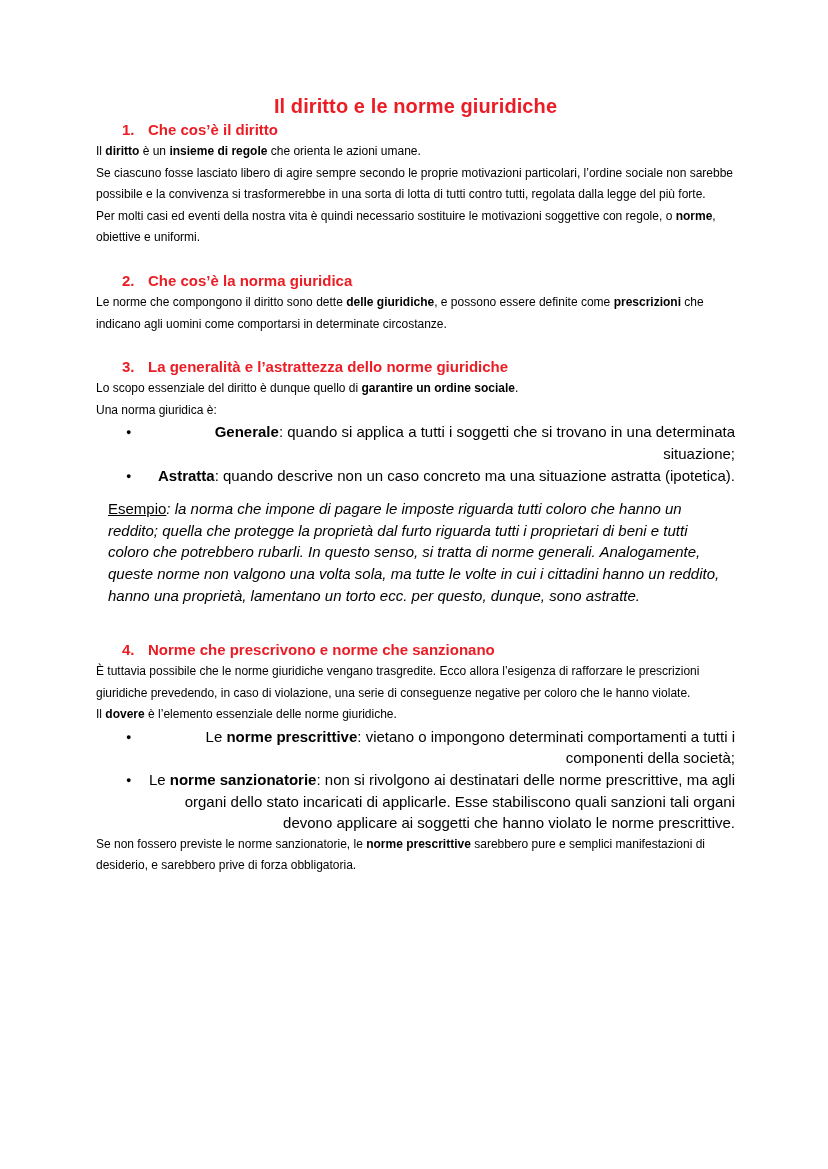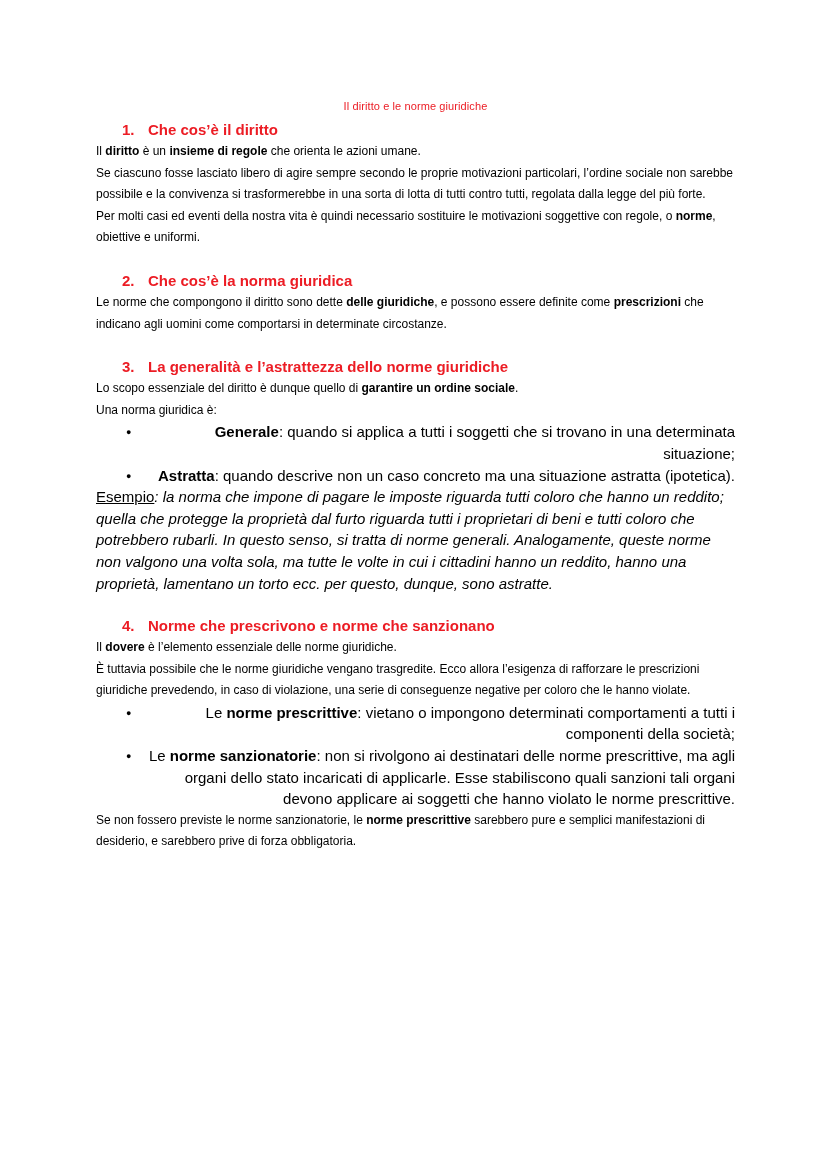--- a/index.html
+++ b/index.html
@@ -18,22 +18,22 @@
   .page {
     position: relative;
     width: 828px;
     height: 1169px;
     background: #ffffff;
     box-sizing: border-box;
     padding: 96px 93px 0 96px;
   }
   .doc-title {
     text-align: center;
-    font-size: 11px;
-    font-weight: normal;
+    font-size: 20px;
+    font-weight: bold;
     color: #ec1c24;
     line-height: 21px;
     margin: 0 0 2px 0;
     letter-spacing: 0.1px;
   }
   .section { margin: 0; }
   .section-heading {
     color: #ec1c24;
     font-weight: bold;
     font-size: 15px;
@@ -50,21 +50,21 @@
   }
   .section-heading .htext { display: inline-block; }
   .gap { height: 21px; }
   p.body-block {
     margin: 0;
     font-size: 12px;
     line-height: 21.6px;
     color: #000000;
   }
   p.example {
-    margin: 0;
+    margin: 12px;
     font-size: 15px;
     line-height: 21.6px;
     font-style: italic;
     color: #000000;
   }
   .ex-label {
     font-style: normal;
     text-decoration: underline;
   }
   ul.bullets {
@@ -134,22 +134,22 @@
     <p class="example"><span class="ex-label">Esempio</span><span>: la norma che impone di pagare le imposte riguarda tutti coloro che hanno un reddito; quella che protegge la proprietà dal furto riguarda tutti i proprietari di beni e tutti coloro che potrebbero rubarli. In questo senso, si tratta di norme generali. Analogamente, queste norme non valgono una volta sola, ma tutte le volte in cui i cittadini hanno un reddito, hanno una proprietà, lamentano un torto ecc. per questo, dunque, sono astratte.</span></p>
   </div>
 
   <div class="gap"></div>
 
   <div class="section">
     <div class="section-heading">
       <span class="num">4.</span>
       <span class="htext">Norme che prescrivono e norme che sanzionano</span>
     </div>
+    <p class="body-block">È tuttavia possibile che le norme giuridiche vengano trasgredite. Ecco allora l’esigenza di rafforzare le prescrizioni giuridiche prevedendo, in caso di violazione, una serie di conseguenze negative per coloro che le hanno violate.</p>
     <p class="body-block">Il <b>dovere</b> è l’elemento essenziale delle norme giuridiche.</p>
-    <p class="body-block">È tuttavia possibile che le norme giuridiche vengano trasgredite. Ecco allora l’esigenza di rafforzare le prescrizioni giuridiche prevedendo, in caso di violazione, una serie di conseguenze negative per coloro che le hanno violate.</p>
     <ul class="bullets">
       <li>Le <b>norme prescrittive</b>: vietano o impongono determinati comportamenti a tutti i componenti della società;</li>
       <li>Le <b>norme sanzionatorie</b>: non si rivolgono ai destinatari delle norme prescrittive, ma agli organi dello stato incaricati di applicarle. Esse stabiliscono quali sanzioni tali organi devono applicare ai soggetti che hanno violato le norme prescrittive.</li>
     </ul>
     <p class="body-block">Se non fossero previste le norme sanzionatorie, le <b>norme prescrittive</b> sarebbero pure e semplici manifestazioni di desiderio, e sarebbero prive di forza obbligatoria.</p>
   </div>
 
 </div>
 
 </body></html>

